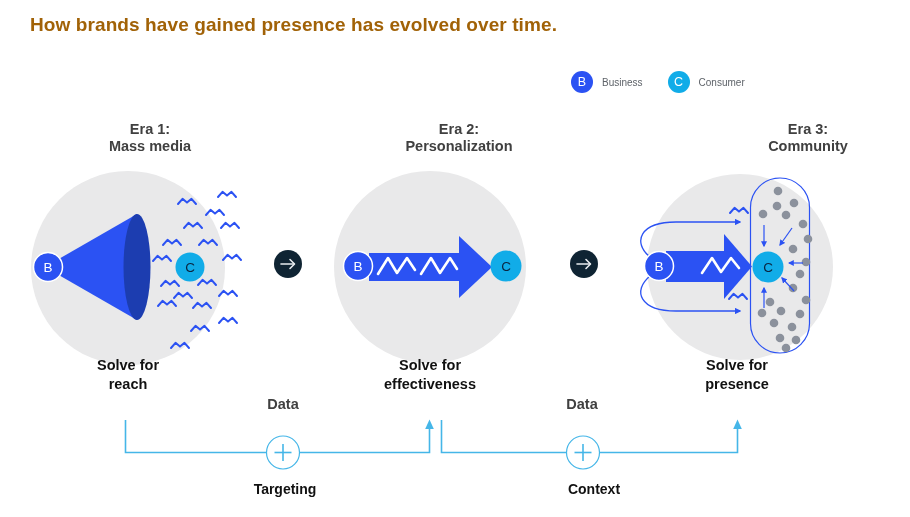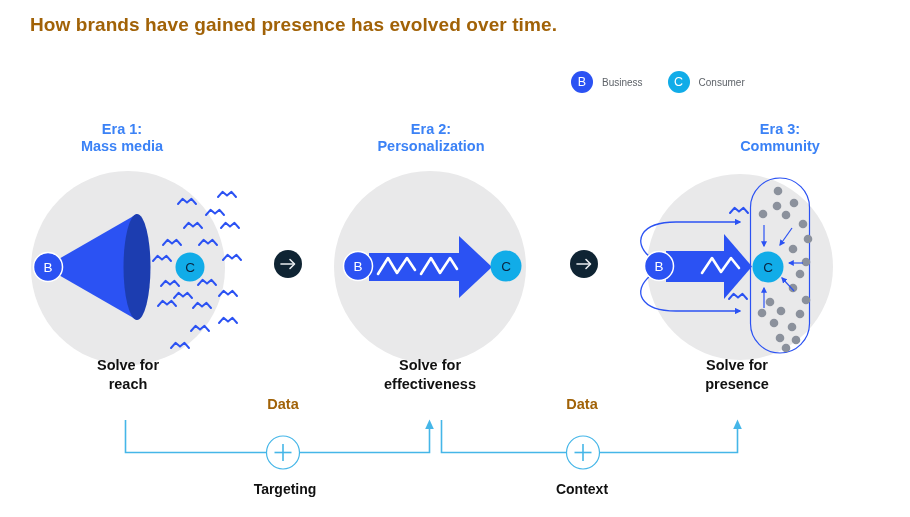--- a/index.html
+++ b/index.html
@@ -8,23 +8,23 @@
     font-family:"Liberation Sans", sans-serif;
   }
   .abs{position:absolute;}
   .page-title{left:30px;top:14px;font-size:19px;font-weight:bold;color:#a16207;letter-spacing:.1px;}
   .legend{left:571px;top:71px;display:flex;align-items:center;gap:25px;}
   .legend-item{display:flex;align-items:center;gap:9px;}
   .legend-circle{width:22px;height:22px;border-radius:50%;color:#fff;font-size:12.5px;
     display:flex;align-items:center;justify-content:center;}
   .legend-label{font-size:10px;color:#5E6369;}
   .centered{transform:translateX(-50%);text-align:center;}
-  .era-title{top:121px;font-size:14.5px;font-weight:bold;line-height:17px;color:#3b82f6;white-space:nowrap;}
+  .era-title{top:121px;font-size:14.5px;font-weight:bold;line-height:17px;color:#404040;white-space:nowrap;margin-left:28px;}
   .solve-label{top:356px;font-size:14.5px;font-weight:bold;line-height:19px;color:#111;white-space:nowrap;}
-  .data-label{top:396px;font-size:14.5px;font-weight:bold;color:#a16207;}
+  .data-label{top:396px;font-size:14.5px;font-weight:bold;color:#404040;}
   .plus-label{top:481px;font-size:14px;font-weight:bold;color:#111;}
   svg text{font-family:"Liberation Sans", sans-serif;}
 </style>
 </head>
 <body>
 
 <svg class="abs" style="left:0;top:0;" width="910" height="517" viewBox="0 0 910 517">
   <defs>
     <path id="zz" d="M0 6 L4.5 0.8 L9 4.6 L13.5 0.8 L18 6" fill="none"></path>
     <marker id="mb" viewBox="0 0 10 10" refX="8" refY="5" markerWidth="5" markerHeight="5" orient="auto-start-reverse">
@@ -220,13 +220,13 @@
 </div>
 <div class="abs solve-label centered" style="left:737px;">
   <div>Solve for</div>
   <div>presence</div>
 </div>
 
 <div class="abs data-label centered" style="left:283px;">Data</div>
 <div class="abs data-label centered" style="left:582px;">Data</div>
 
 <div class="abs plus-label centered" style="left:285px;">Targeting</div>
-<div class="abs plus-label centered" style="left:582px;">Context</div>
+<div class="abs plus-label centered" style="left:594px;">Context</div>
 
 </body></html>

